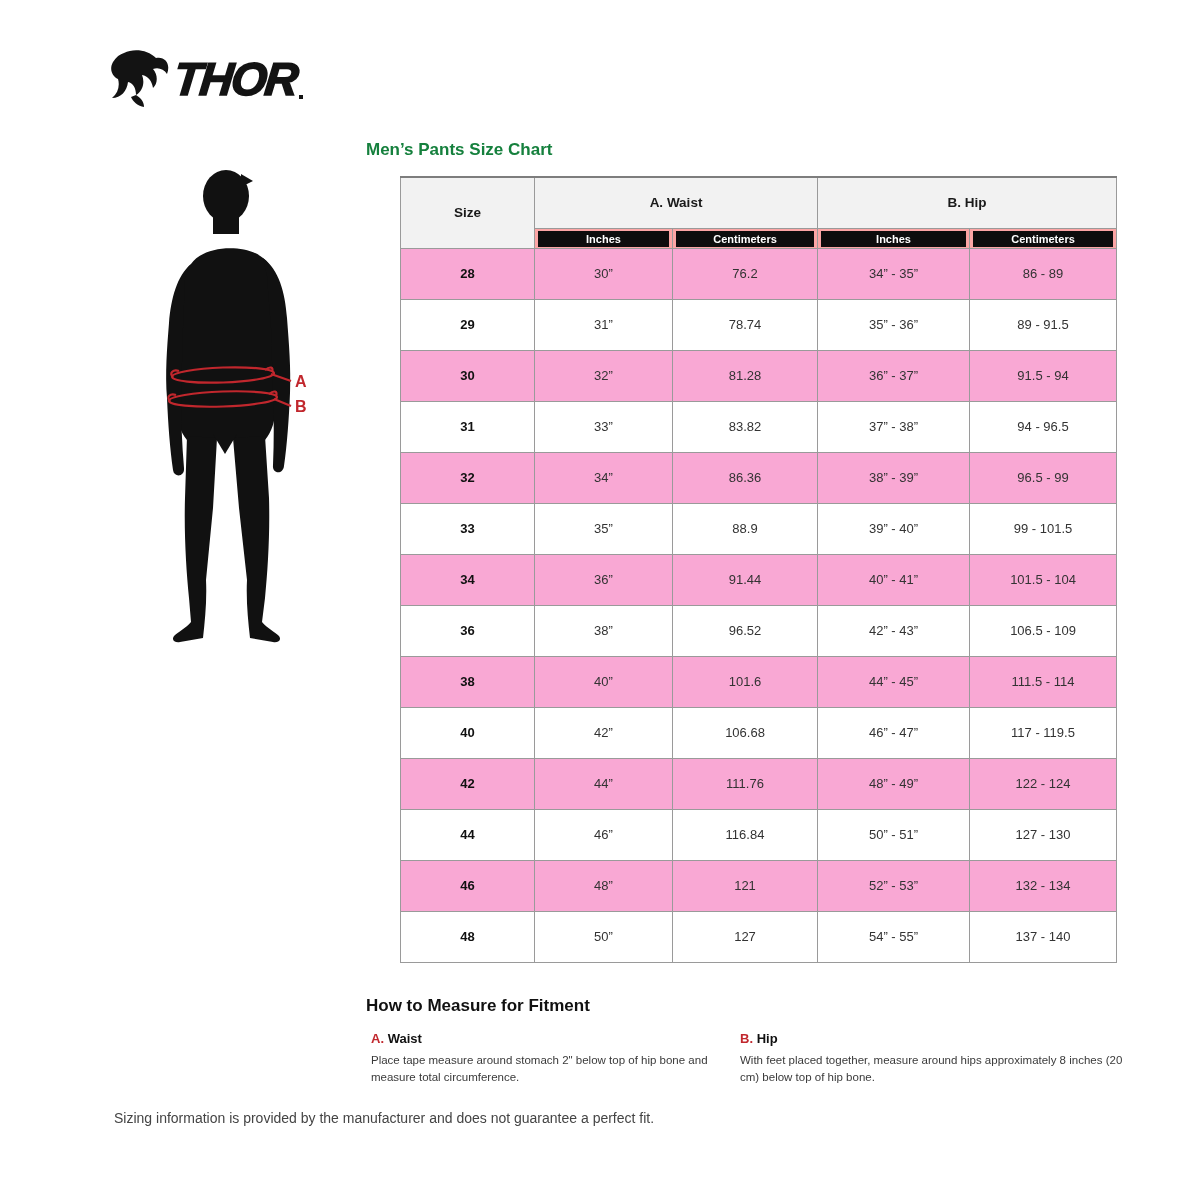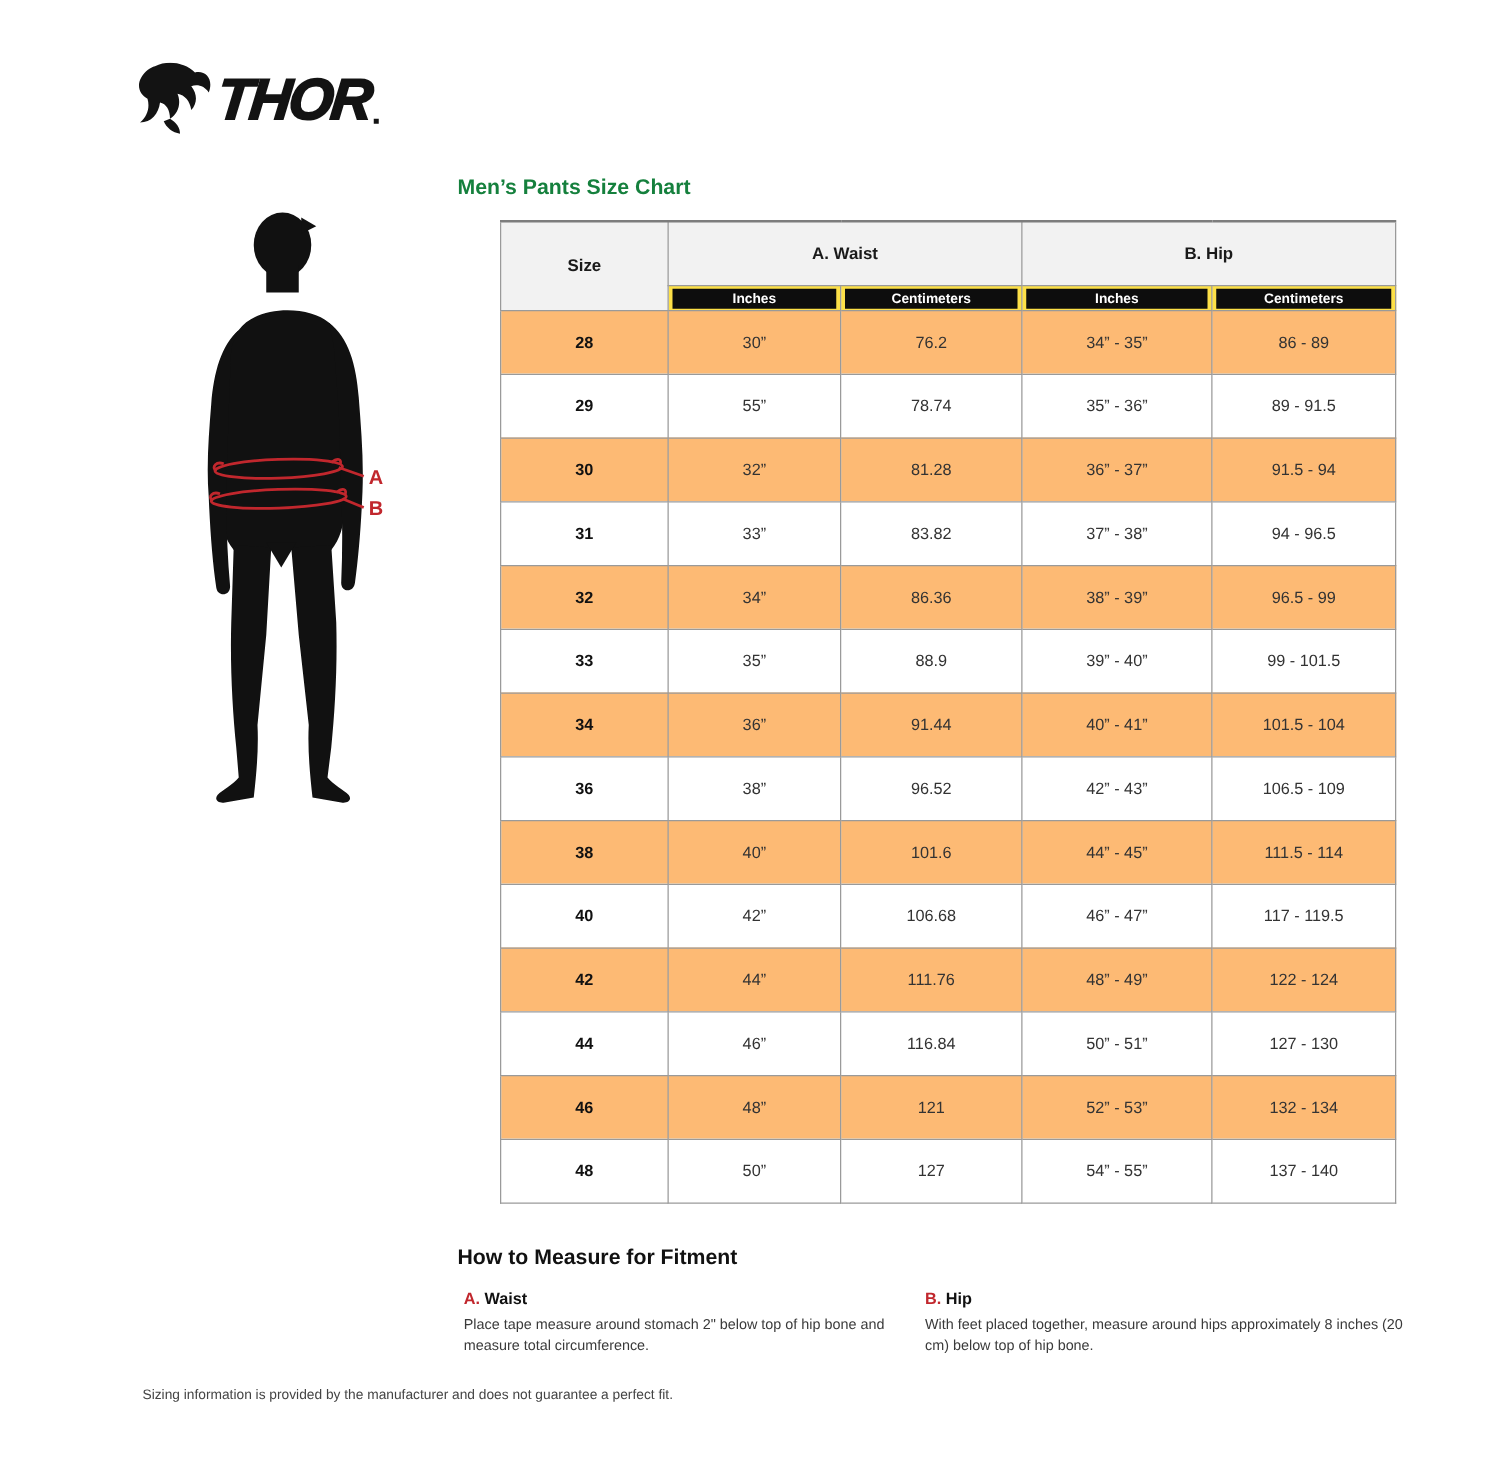--- a/index.html
+++ b/index.html
@@ -29,42 +29,42 @@
   .table-wrap { position:absolute; left:368px; top:176px;padding-left:32px; }
   table.size-table {
     border-collapse:collapse; table-layout:fixed; width:716px;
     border:1px solid #9a9a9a; border-top:2px solid #7d7d7d;
   }
   .size-table th, .size-table td {
     border:1px solid #9a9a9a; text-align:center; vertical-align:middle; padding:0;
   }
   .group-row th { height:51px; background:#f2f2f2; font-size:13.5px; font-weight:bold; color:#1a1a1a; }
   th.size-head { background:#f2f2f2; font-size:13.5px; font-weight:bold; color:#1a1a1a; }
-  .sub-row td { height:19px; background:#fde047;margin-left:30px; }
+  .sub-row td { height:19px; background:#fca5a5;margin-left:30px; }
   .sub-row .bar {
     background:#0d0d0d; color:#fff; margin:2px 3px 1px 3px; height:16px;
     line-height:16px; font-size:11px; font-weight:bold; text-align:center;
   }
   .size-table tbody td { height:51px; font-size:13px; color:#333; }
   .size-table tbody td.size-col { font-weight:bold; color:#111; }
-  .size-table tbody tr.row-gray td { background:#fdba74; }
+  .size-table tbody tr.row-gray td { background:#f9a8d4; }
   .size-table tbody tr.row-white td { background:#ffffff; }
   
   .howto-heading {
     position:absolute; left:366px; top:996px;
     font-size:17px; font-weight:bold; color:#111;
   }
   .measure-item { position:absolute; top:1031px; }
   .measure-item.waist { left:371px; width:345px; }
   .measure-item.hip   { left:740px; width:390px; }
   .measure-item h4 { font-size:13px; font-weight:bold; color:#111; margin-bottom:6px; }
   .measure-item h4 .letter { color:#c1272d; }
   .measure-item p { font-size:11.5px; line-height:1.45; color:#3a3a3a; }
   
-  .disclaimer { position:absolute; left:114px; top:1108px; font-size:11px; color:#444; line-height:1.5; }
+  .disclaimer { position:absolute; left:114px; top:1108px; font-size:14px; color:#444; line-height:1.5; }
 </style>
 </head>
 <body>
 
 <div class="logo">
   <svg class="logo-icon" viewBox="0 0 62 58" xmlns="http://www.w3.org/2000/svg" aria-hidden="true">
     <path fill="#131313" d="M16,3 C26,-2 40,0 48,8 C57,6 63,14 59,24 C56,19 50,17 45,19 C50,25 50,33 45,38 C44,31 40,26 34,25 C37,32 35,41 28,45 C28,38 25,33 20,32 C19,41 13,48 4,48 C10,43 12,36 10,29 C4,26 1,19 5,12 C8,7 12,4 16,3 Z"></path>
     <path fill="#131313" d="M28,45 C33,48 36,52 36,57 C30,56 25,52 23,47 Z"></path>
   </svg>
   <div class="logo-text">THOR</div>
@@ -146,21 +146,21 @@
     <tbody>
         <tr class="row-gray">
           <td class="size-col">28</td>
           <td>30”</td>
           <td>76.2</td>
           <td>34” - 35”</td>
           <td>86 - 89</td>
         </tr>
         <tr class="row-white">
           <td class="size-col">29</td>
-          <td>55”</td>
+          <td>31”</td>
           <td>78.74</td>
           <td>35” - 36”</td>
           <td>89 - 91.5</td>
         </tr>
         <tr class="row-gray">
           <td class="size-col">30</td>
           <td>32”</td>
           <td>81.28</td>
           <td>36” - 37”</td>
           <td>91.5 - 94</td>

